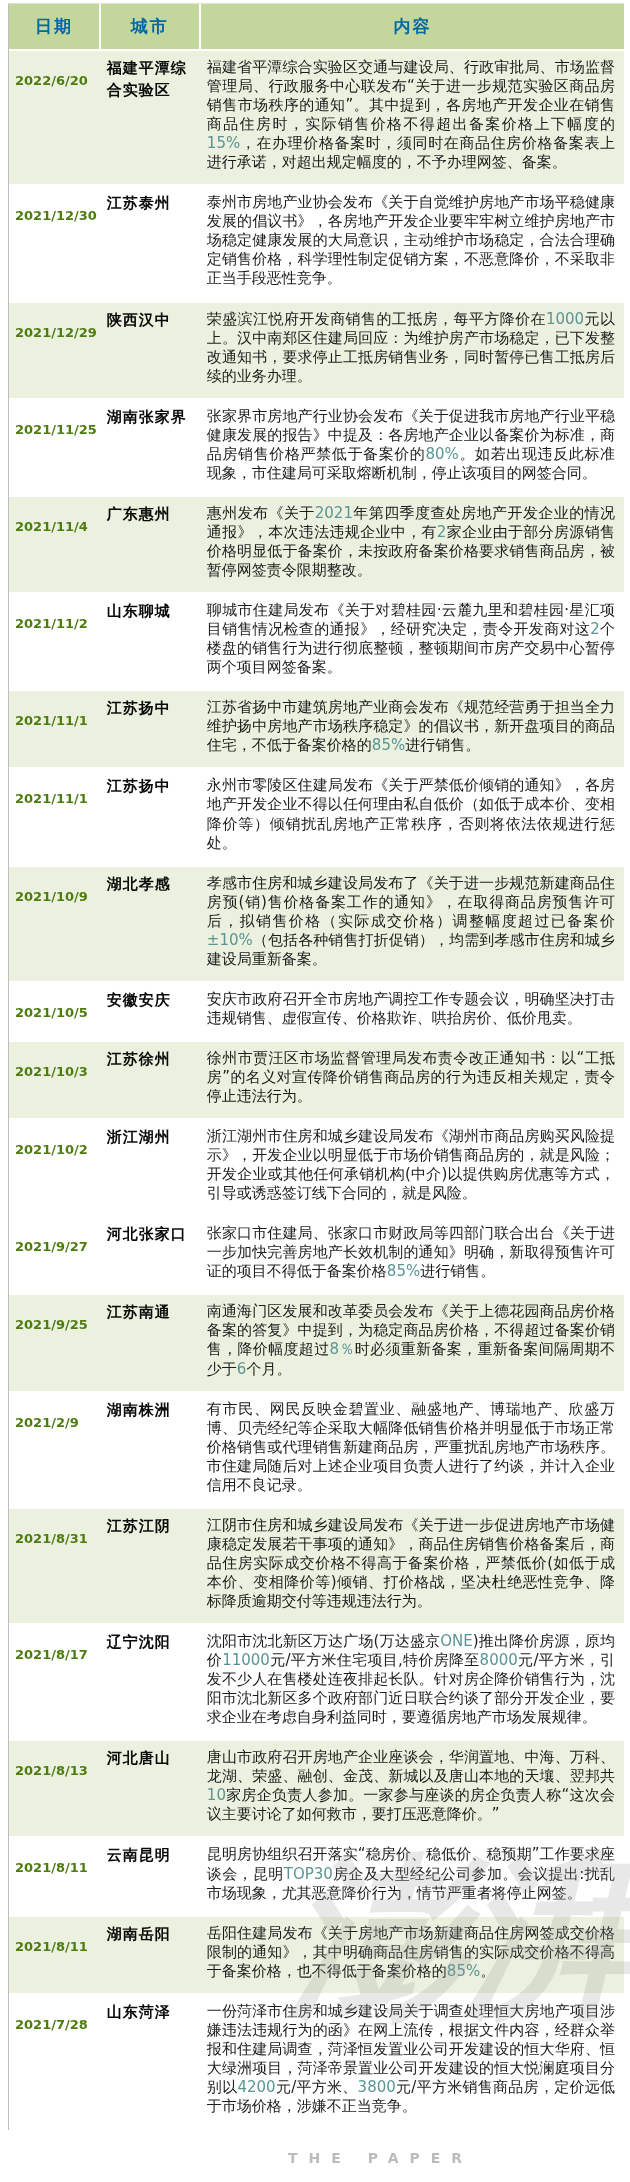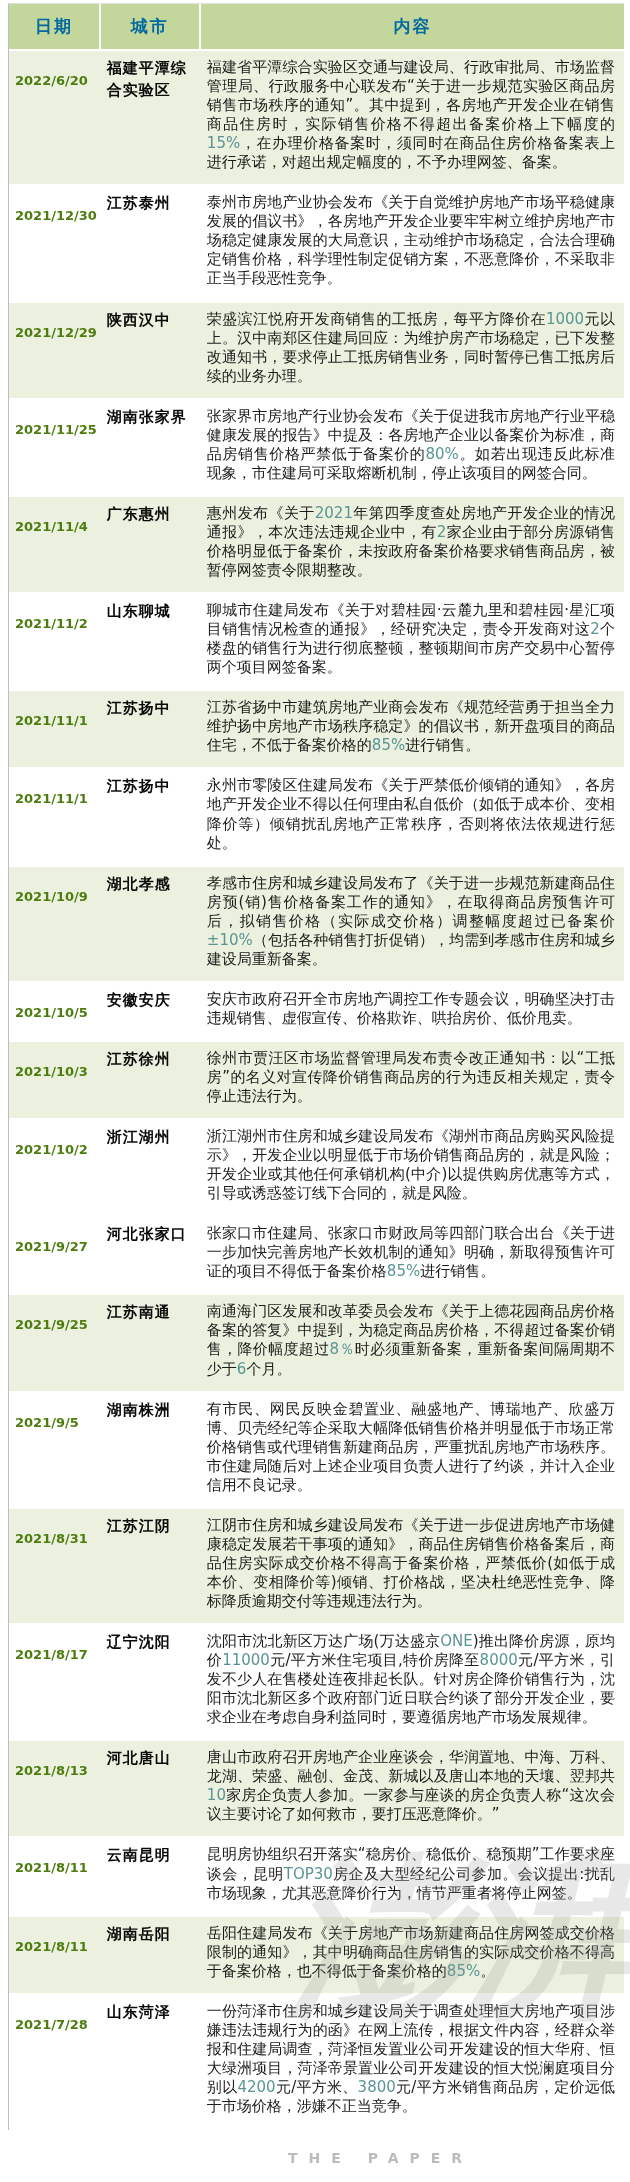--- a/index.html
+++ b/index.html
@@ -173,21 +173,21 @@
           <td class="date">2021/9/27</td>
           <td class="city">河北张家口</td>
           <td class="content">张家口市住建局、张家口市财政局等四部门联合出台《关于进一步加快完善房地产长效机制的通知》明确，新取得预售许可证的项目不得低于备案价格<span class="num">85%</span>进行销售。</td>
         </tr>
         <tr class="alt">
           <td class="date">2021/9/25</td>
           <td class="city">江苏南通</td>
           <td class="content">南通海门区发展和改革委员会发布《关于上德花园商品房价格备案的答复》中提到，为稳定商品房价格，不得超过备案价销售，降价幅度超过<span class="num">8％</span>时必须重新备案，重新备案间隔周期不少于<span class="num">6</span>个月。</td>
         </tr>
         <tr>
-          <td class="date">2021/9/5</td>
+          <td class="date">2021/2/9</td>
           <td class="city">湖南株洲</td>
           <td class="content">有市民、网民反映金碧置业、融盛地产、博瑞地产、欣盛万博、贝壳经纪等企采取大幅降低销售价格并明显低于市场正常价格销售或代理销售新建商品房，严重扰乱房地产市场秩序。市住建局随后对上述企业项目负责人进行了约谈，并计入企业信用不良记录。</td>
         </tr>
         <tr class="alt">
           <td class="date">2021/8/31</td>
           <td class="city">江苏江阴</td>
           <td class="content">江阴市住房和城乡建设局发布《关于进一步促进房地产市场健康稳定发展若干事项的通知》，商品住房销售价格备案后，商品住房实际成交价格不得高于备案价格，严禁低价(如低于成本价、变相降价等)倾销、打价格战，坚决杜绝恶性竞争、降标降质逾期交付等违规违法行为。</td>
         </tr>
         <tr>
           <td class="date">2021/8/17</td>

